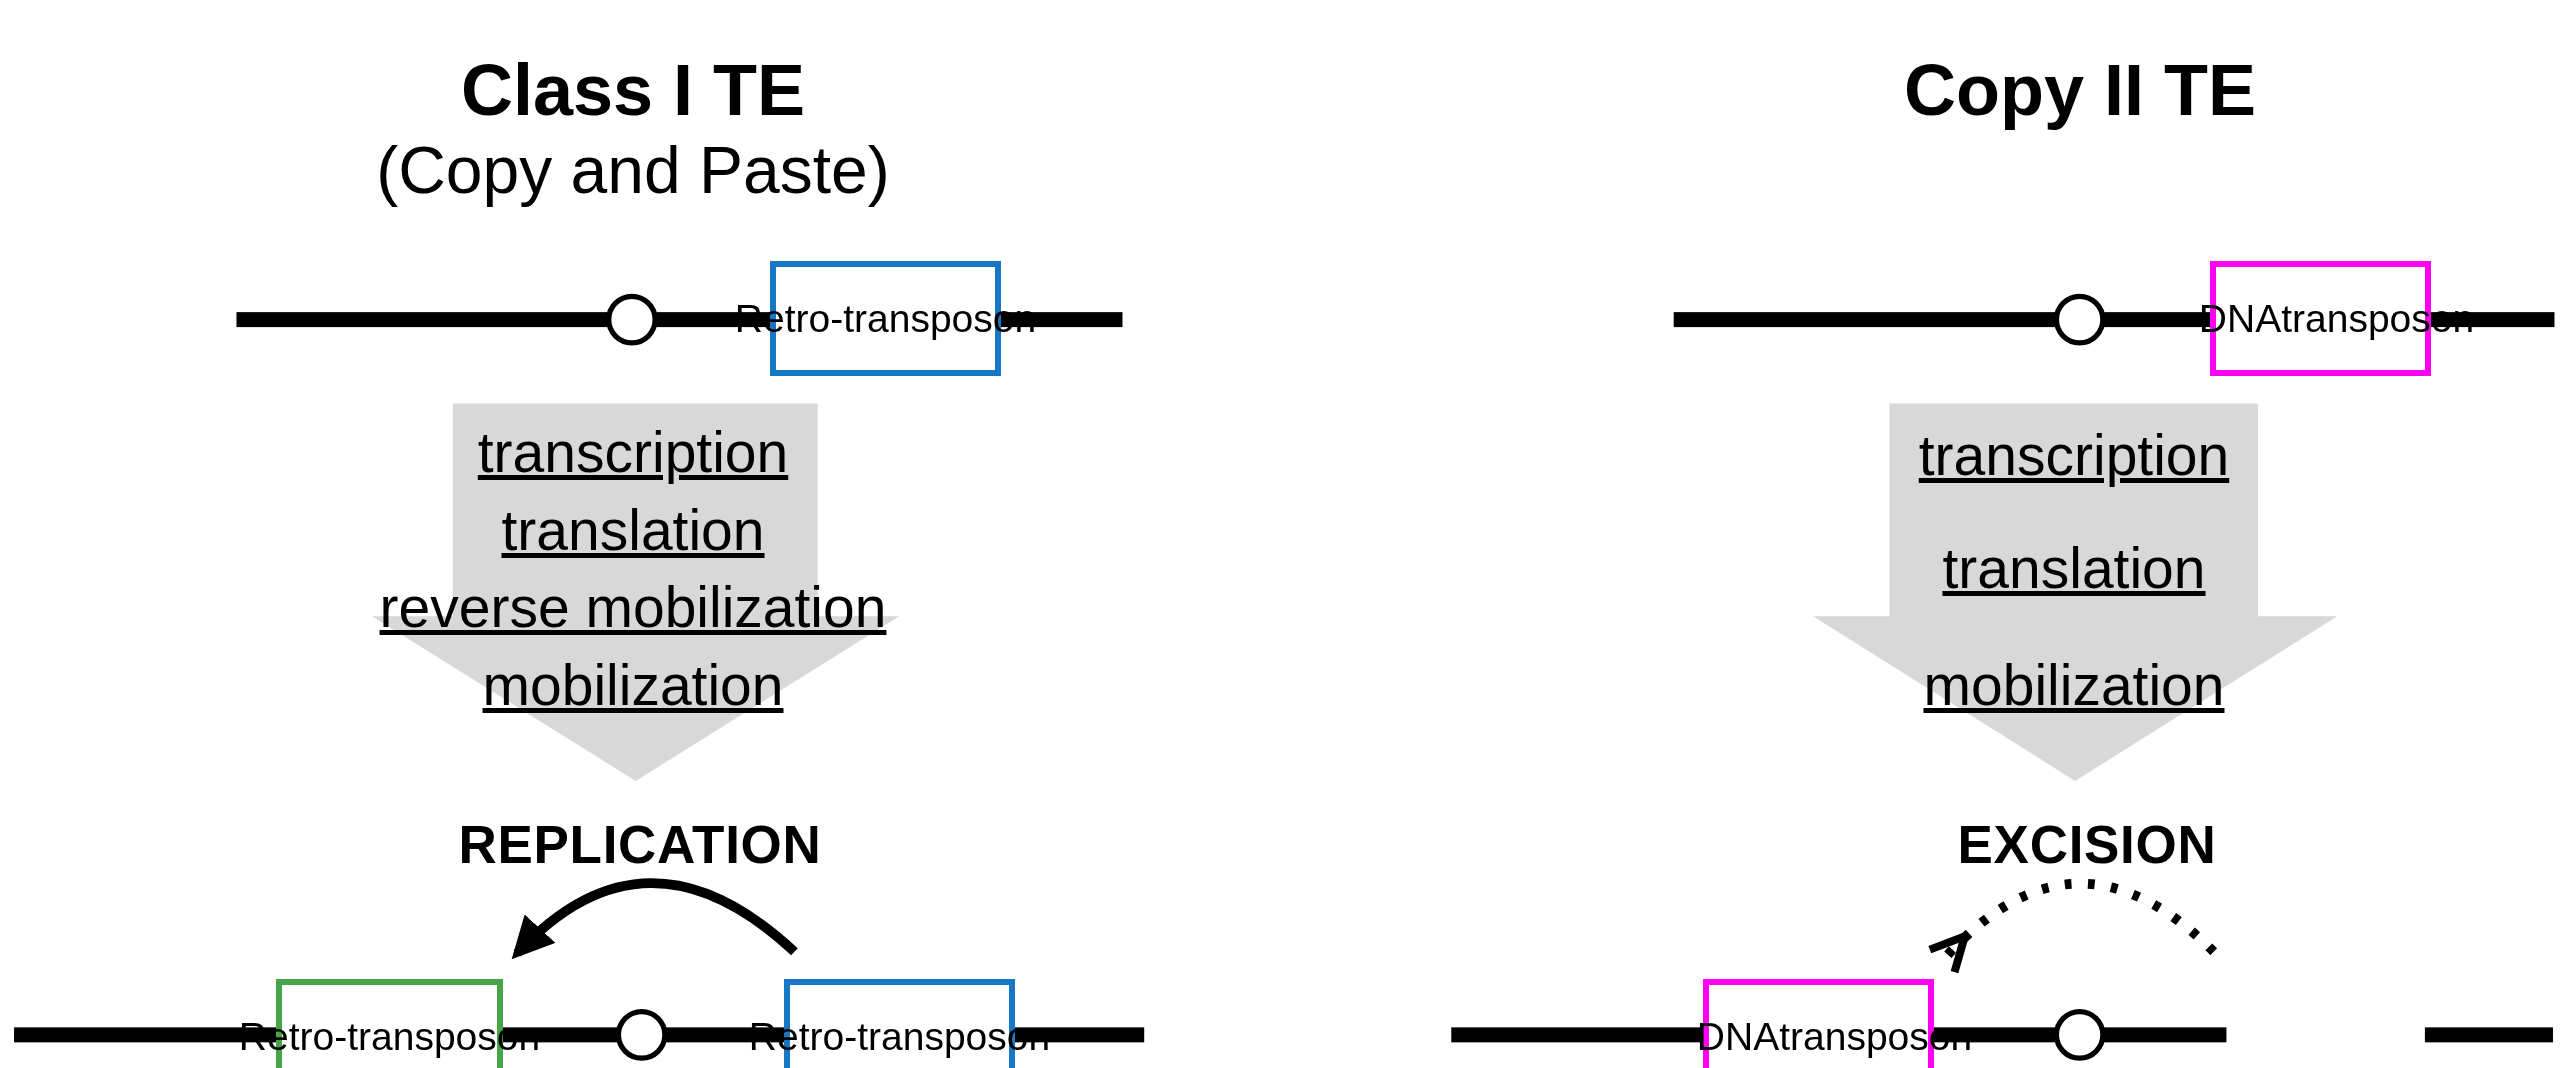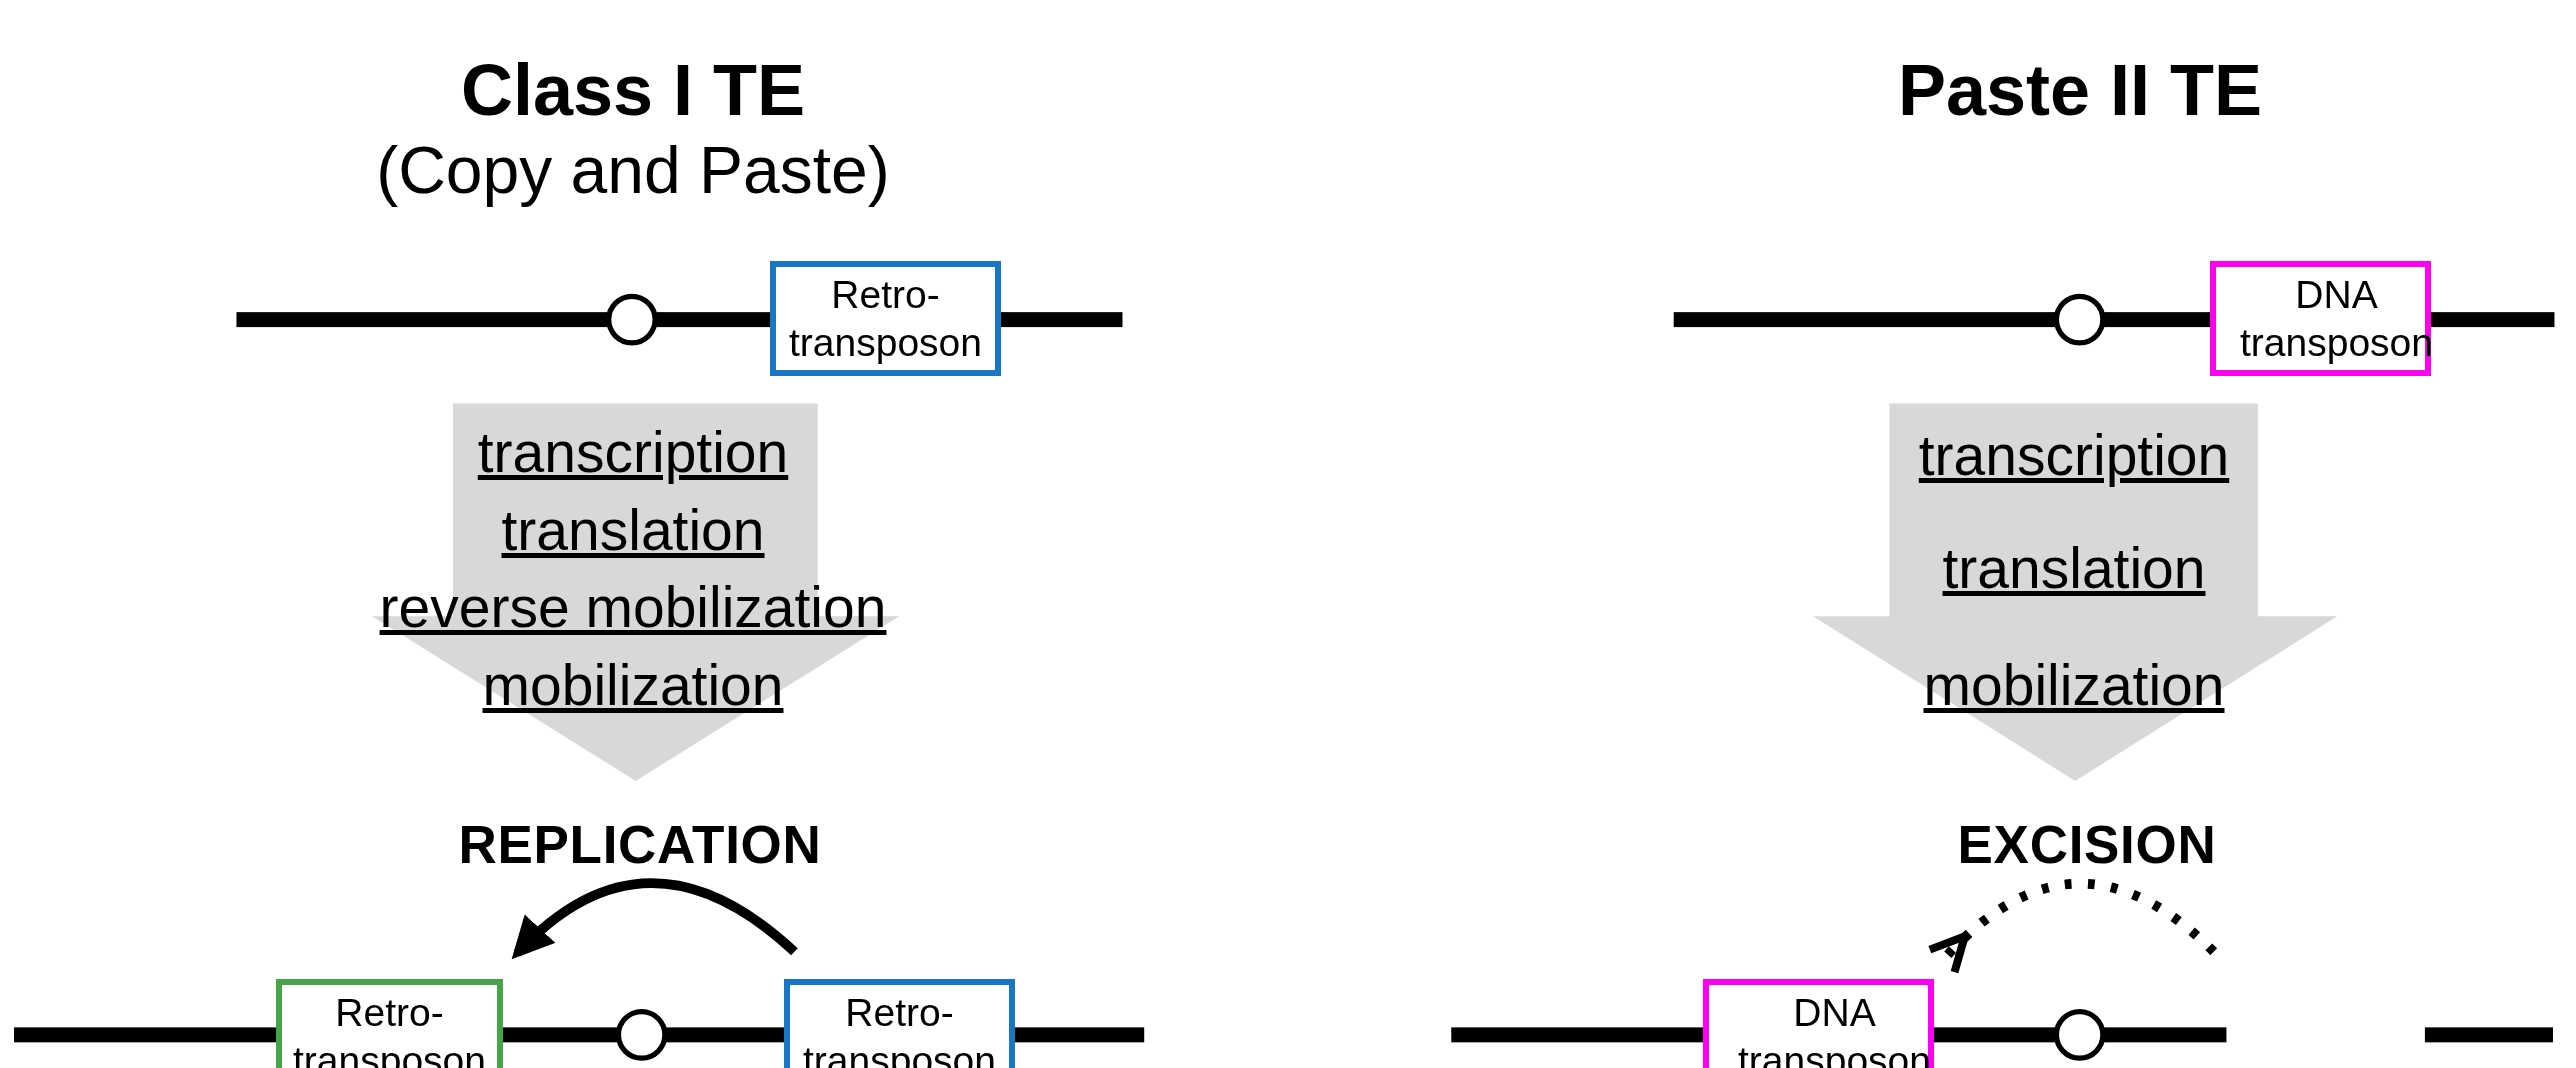--- a/index.html
+++ b/index.html
@@ -35,21 +35,21 @@
   }
   .title    { font-size: 72px; font-weight: bold; }
   .subtitle { font-size: 66px; font-weight: normal; }
   .step     { font-size: 57px; text-decoration: underline; }
   .process  { font-size: 53px; font-weight: bold; letter-spacing: 0.7px; }
   .te-box {
     position: absolute;
     background: #ffffff;
     border: 6px solid var(--line_black);
     display: flex;
-    flex-direction: column;
+    flex-direction: row;
     align-items: center;
     justify-content: center;
     text-align: center;
     font-size: 39px;
     line-height: 48px;
   }
   .te-box.blue    { border-color: var(--retro_blue); }
   .te-box.green   { border-color: var(--copy_green); }
   .te-box.magenta { border-color: var(--dna_magenta); padding-left: 32px; }
   .dna-line   { fill: var(--line_black); }
@@ -108,21 +108,21 @@
 
   <div class="te-box green" style="left:276px; top:935px; width:227px; height:115px;">
     <span>Retro-</span>
     <span>transposon</span>
   </div>
   <div class="te-box blue" style="left:784px; top:935px; width:231px; height:115px;">
     <span>Retro-</span>
     <span>transposon</span>
   </div>
 
-  <div class="abs-text title" style="left:2080px; top:46px;">Paste II TE</div>
+  <div class="abs-text title" style="left:2080px; top:46px;">Copy II TE</div>
 
   <div class="te-box magenta" style="left:2210px; top:217px; width:221px; height:115px;">
     <span>DNA</span>
     <span>transposon</span>
   </div>
 
   <div class="abs-text step" style="left:2074px; top:411px;">transcription</div>
   <div class="abs-text step" style="left:2074px; top:524px;">translation</div>
   <div class="abs-text step" style="left:2074px; top:641px;">mobilization</div>
 

